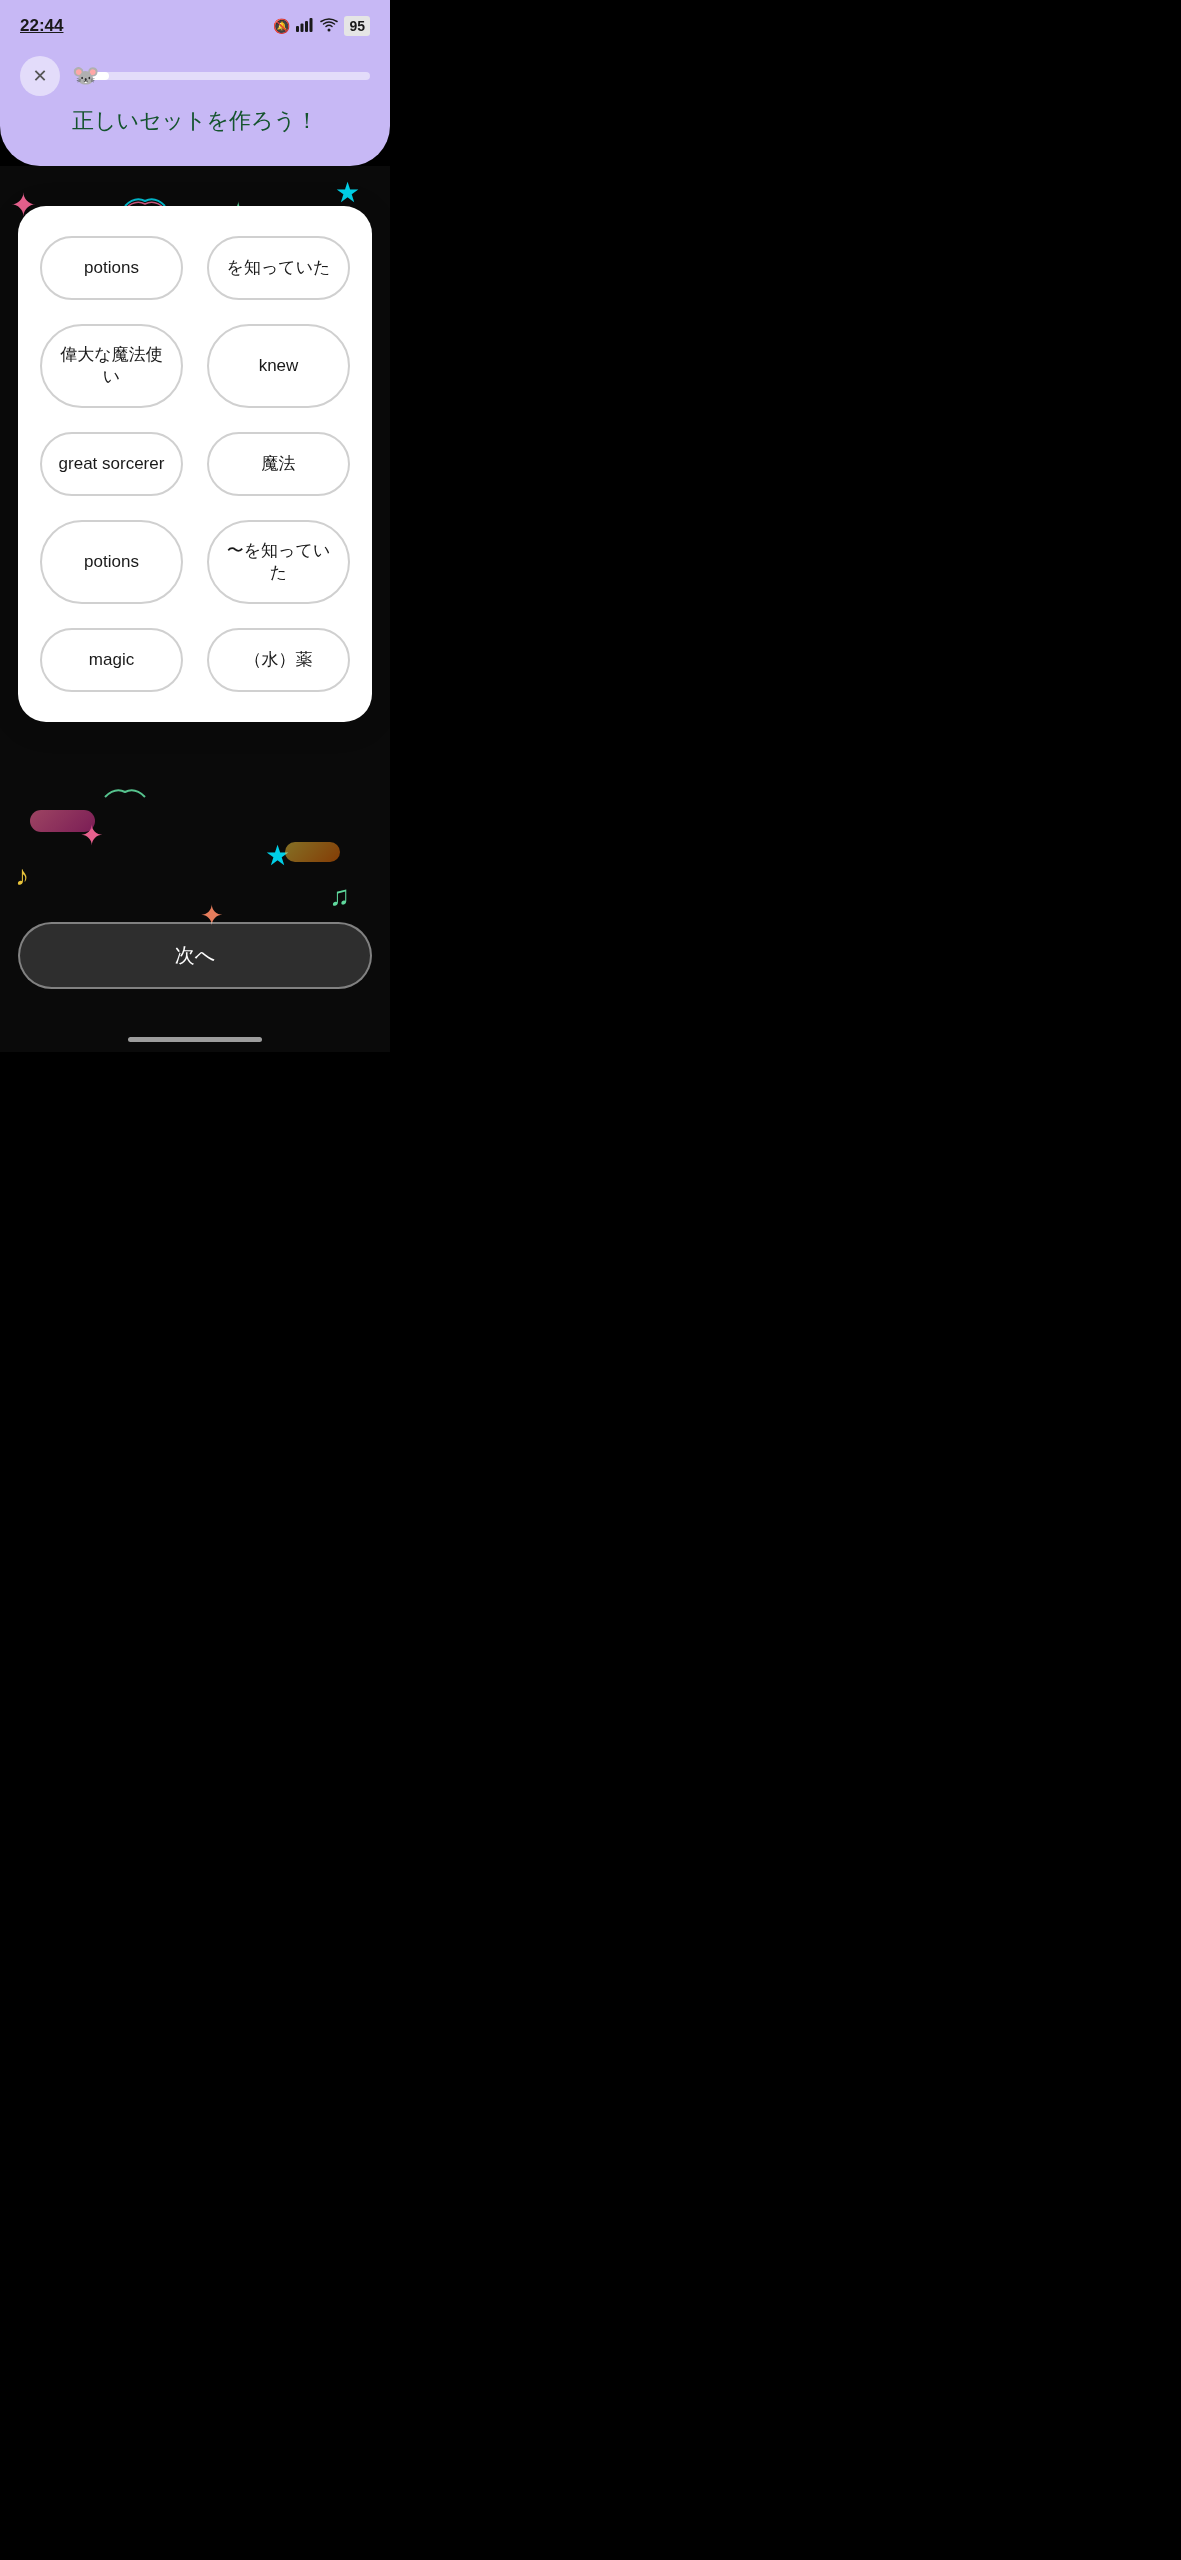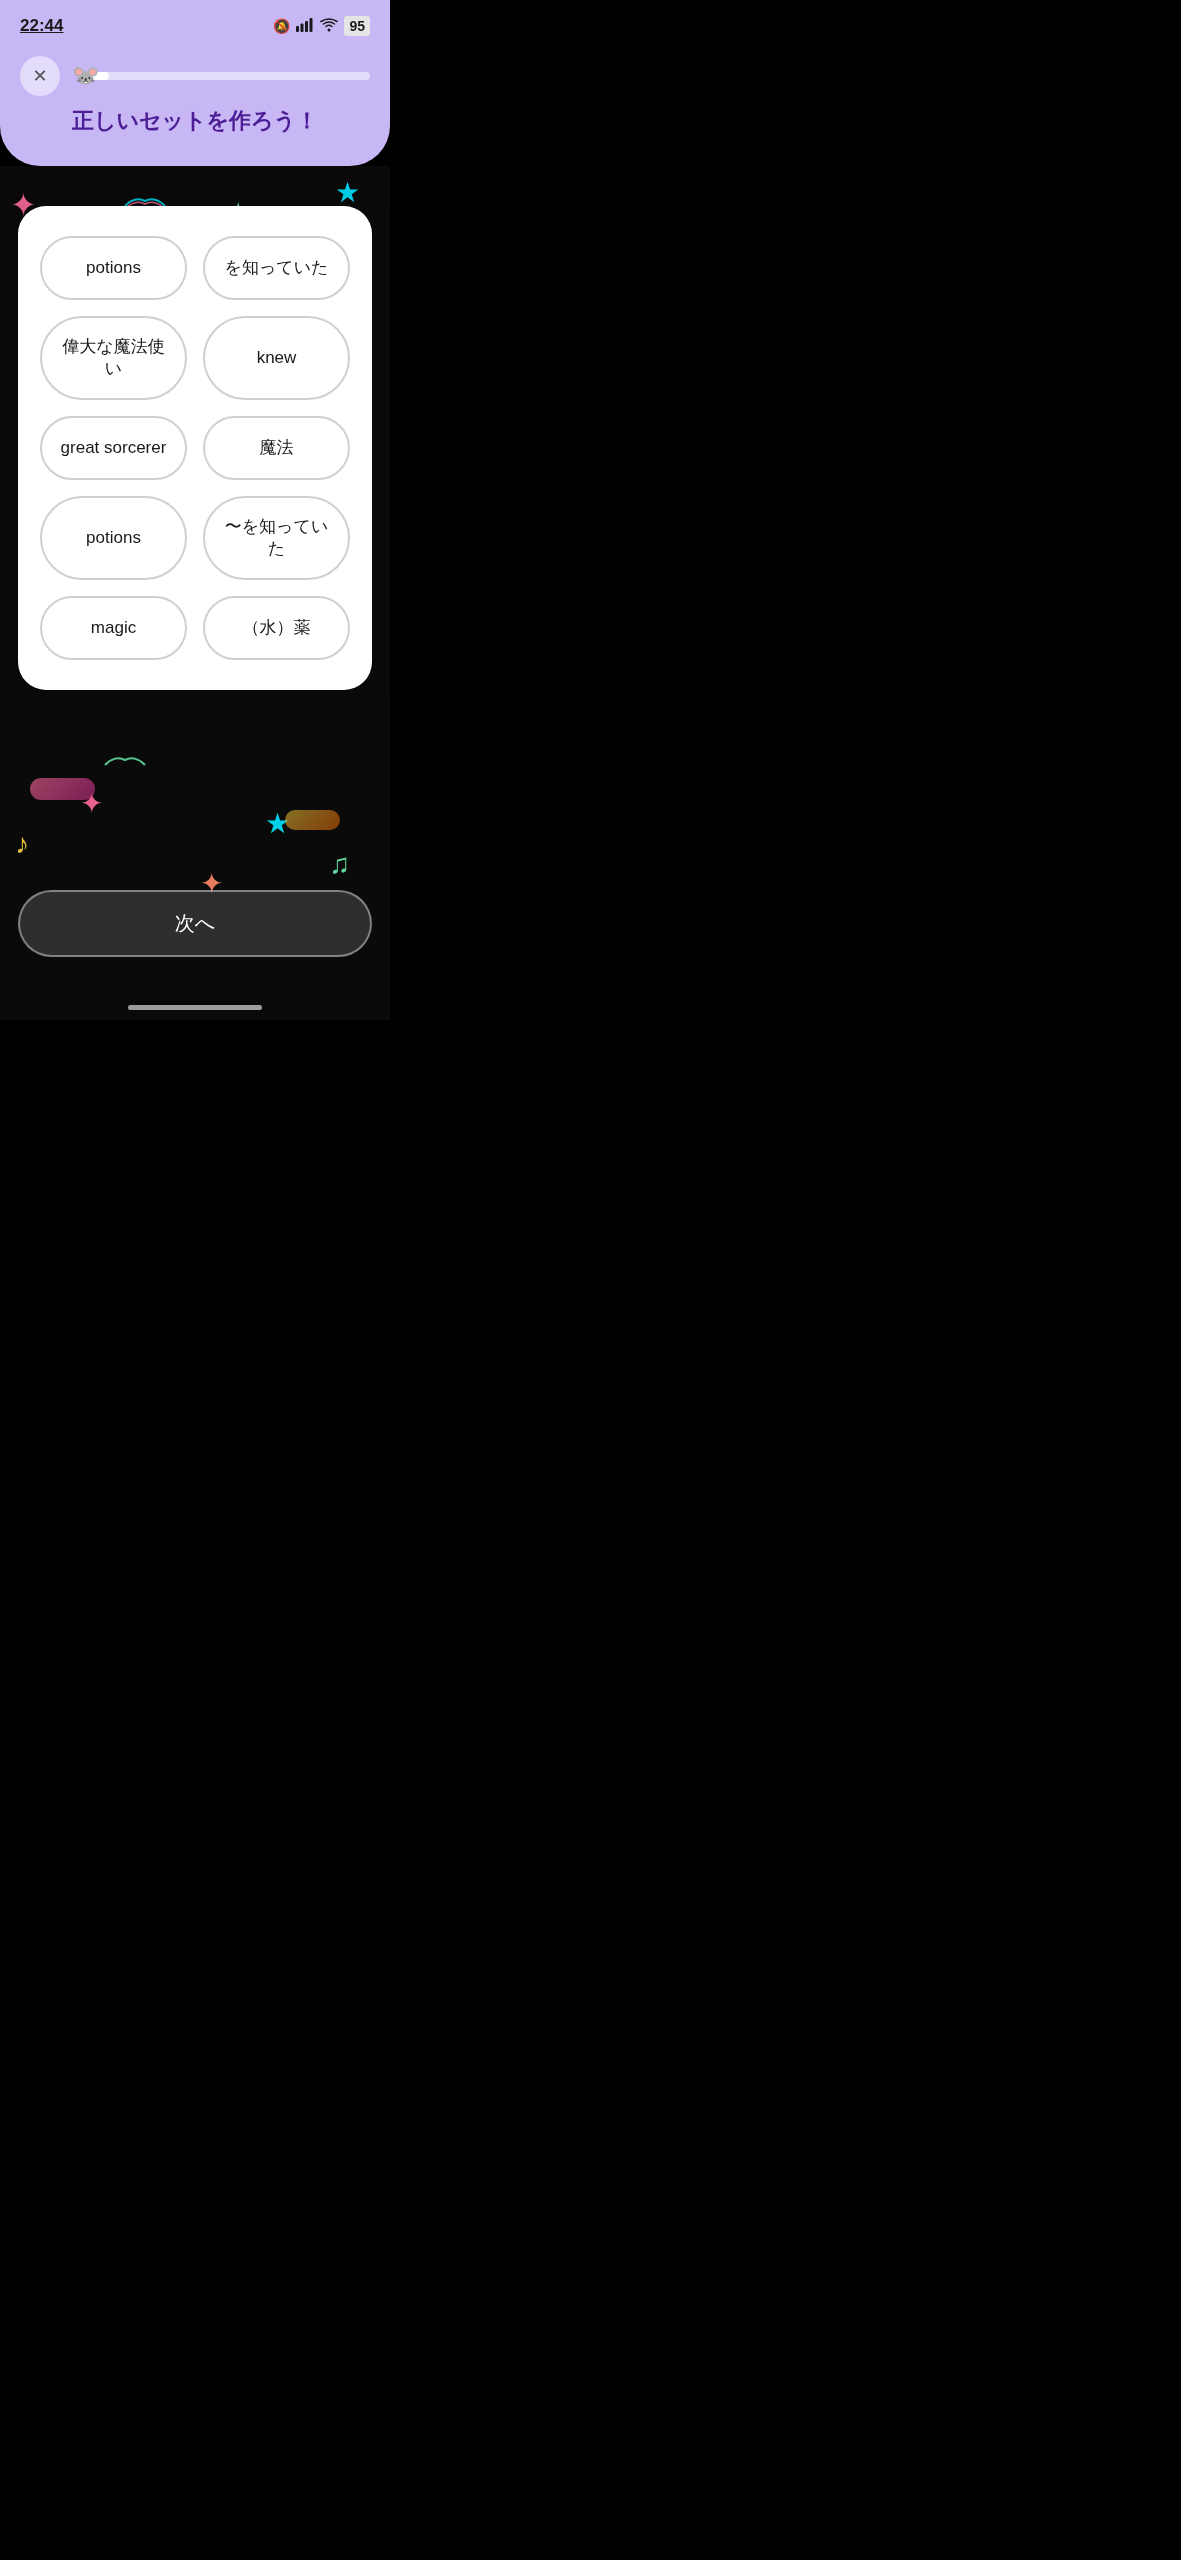--- a/index.html
+++ b/index.html
@@ -111,22 +111,22 @@
 
     .progress-fill {
       height: 100%;
       background: white;
       border-radius: 4px;
       width: 8%;
     }
 
     .header-title {
       font-size: 22px;
-      font-weight: 700;
-      color: #4c1d95;
+      font-weight: 400;
+      color: #14532d;
       text-align: center;
     }
 
     
     .bg-scene {
       position: relative;
       background: #0a0a0a;
       min-height: 760px;
       display: flex;
       flex-direction: column;
@@ -148,21 +148,21 @@
       padding: 30px 22px;
       margin: 40px 18px 0;
       position: relative;
       z-index: 10;
       box-shadow: 0 4px 30px rgba(0,0,0,0.15);
     }
 
     .word-grid {
       display: grid;
       grid-template-columns: 1fr 1fr;
-      gap: 16px;
+      gap: 24px;
     }
 
     .word-btn {
       background: white;
       border: 2px solid #d0d0d0;
       border-radius: 50px;
       padding: 18px 12px;
       font-size: 17px;
       font-weight: 400;
       color: #1a1a1a;

